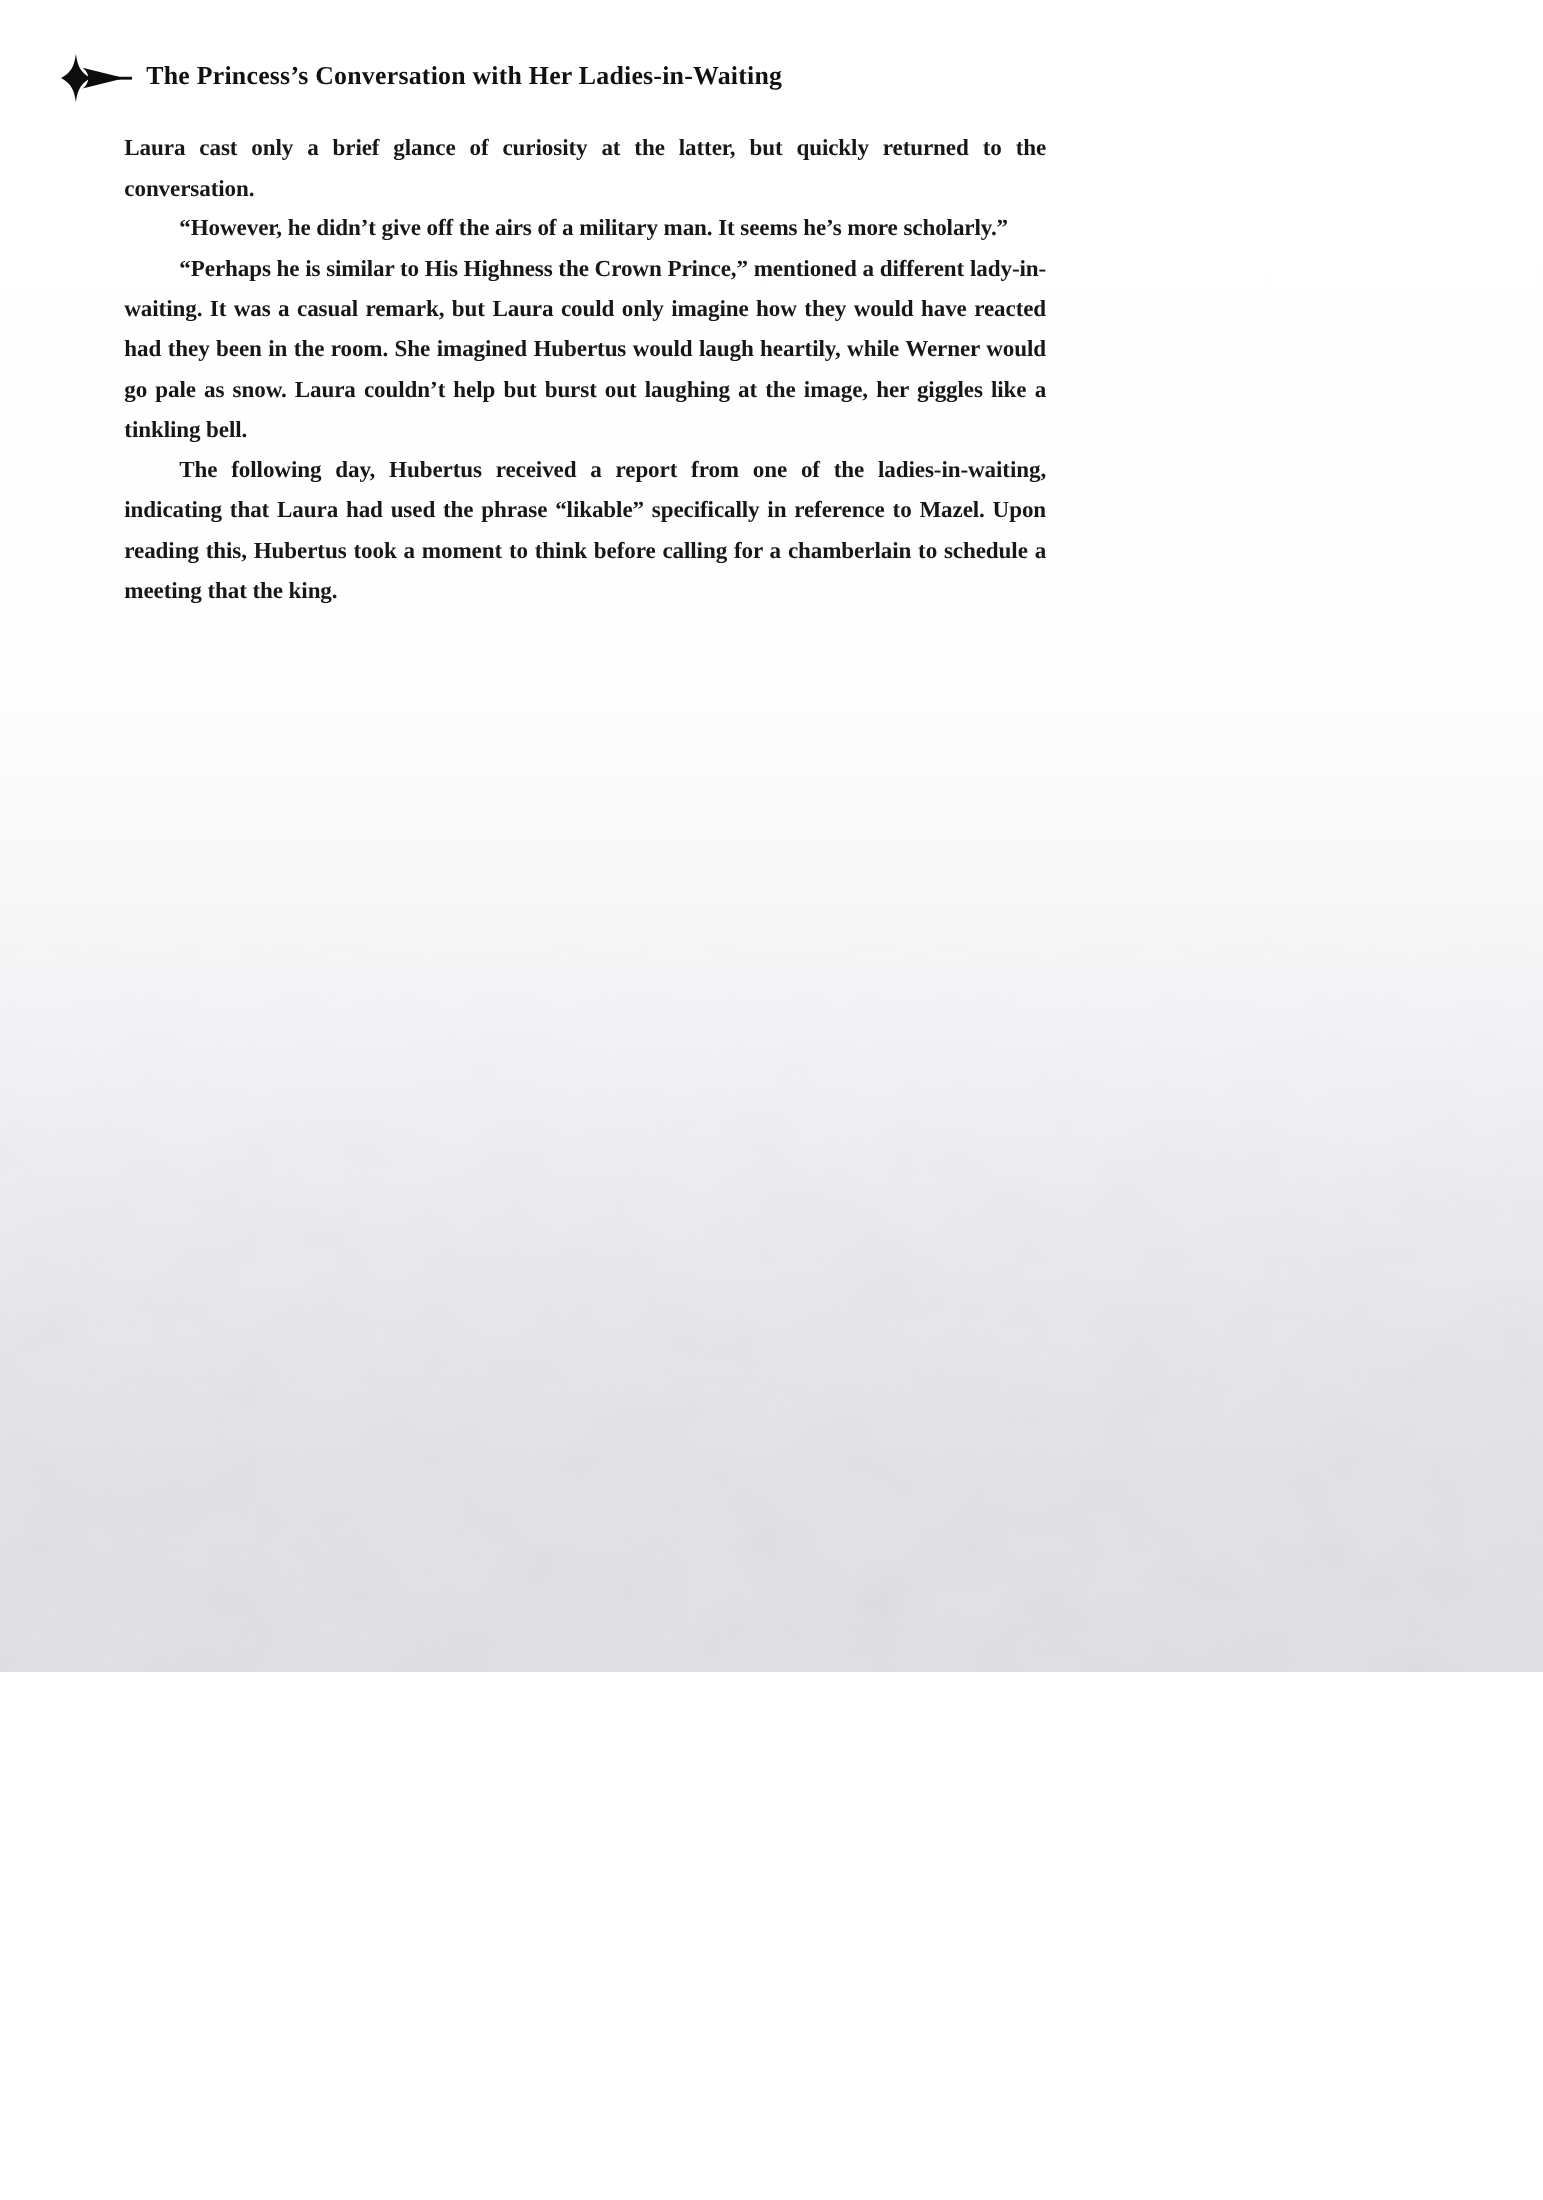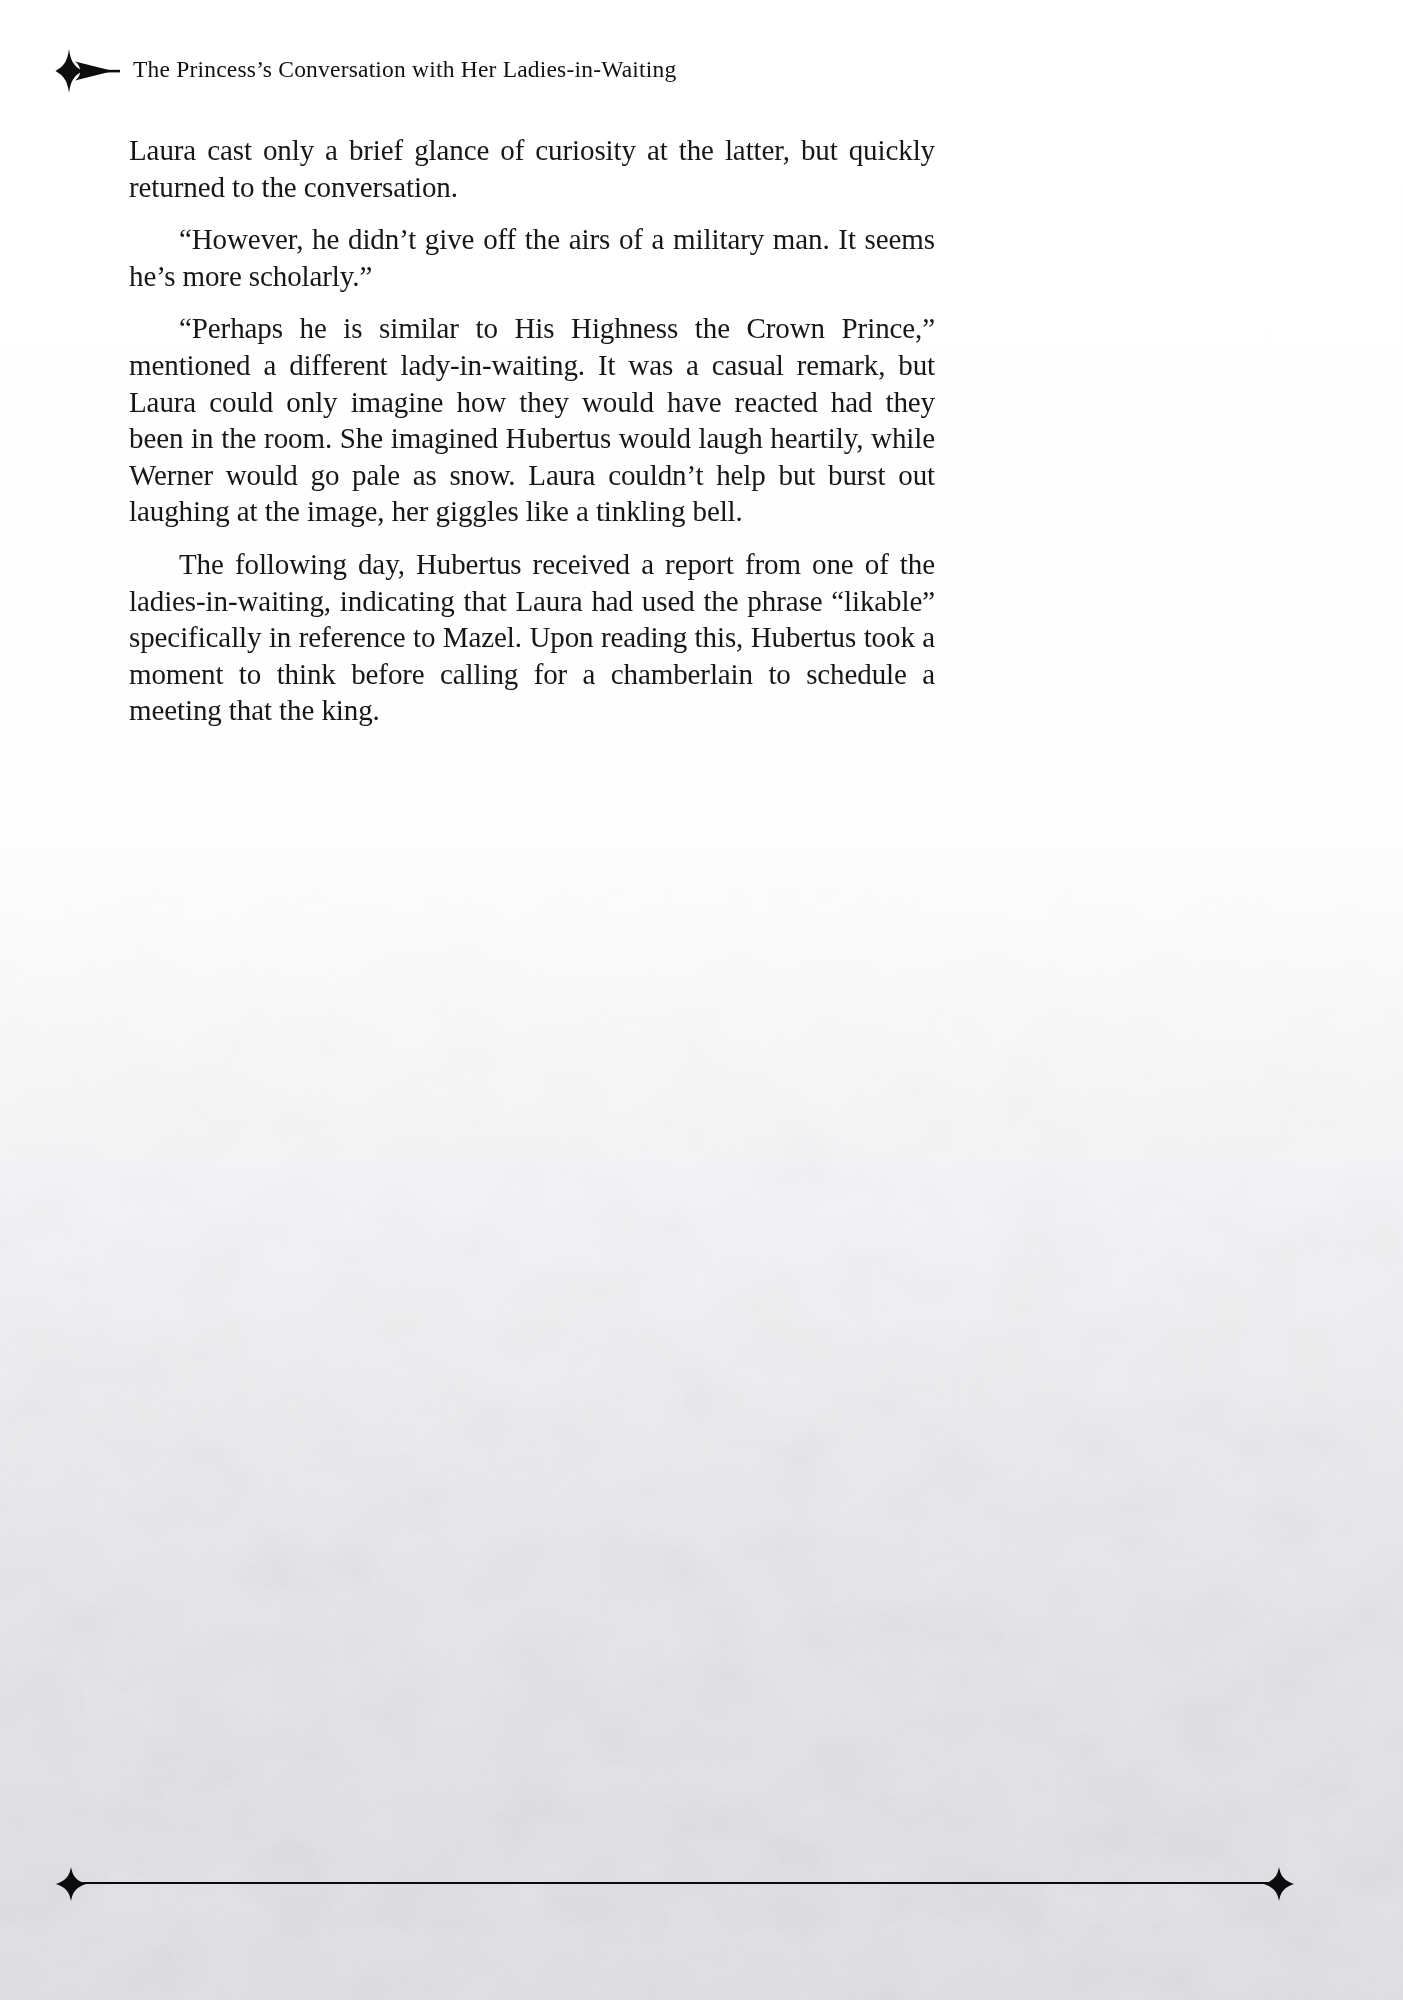--- a/index.html
+++ b/index.html
@@ -1,29 +1,30 @@
 <!DOCTYPE html>
 <html><head>
 <meta charset="utf-8">
 <style>
   html, body { margin: 0; padding: 0; }
   .page {
     position: relative;
     width: 1403px;
-    height: 2000px;
+    height: 1520px;
     overflow: hidden;
     background: linear-gradient(180deg,
       #ffffff 0%,
       #fefefe 40%,
       #f5f5f7 58%,
       #ebebee 74%,
       #e4e4e8 88%,
       #e2e2e6 100%);
     font-family: "Liberation Serif", serif;
     color: #151515;
+    font-weight: bold;
   }
   .texture {
     position: absolute;
     inset: 0;
     pointer-events: none;
   }
   .chapter-header {
     position: absolute;
     top: 48px;
     left: 55px;
@@ -39,22 +40,22 @@
     white-space: nowrap;
     padding-bottom: 4px;
   }
   .body-text {
     position: absolute;
     left: 113px;
     top: 116px;
     width: 838px;
   }
   .body-text p {
-    margin: 16px;
-    font-size: 29px;
+    margin: 0;
+    font-size: 21px;
     line-height: 36.6px;
     text-align: justify;
     letter-spacing: -0.1px;
     color: #171717;
   }
   .body-text p.indent { text-indent: 50px; }
   .footer-rule {
     position: absolute;
     left: 55px;
     top: 1866px;

